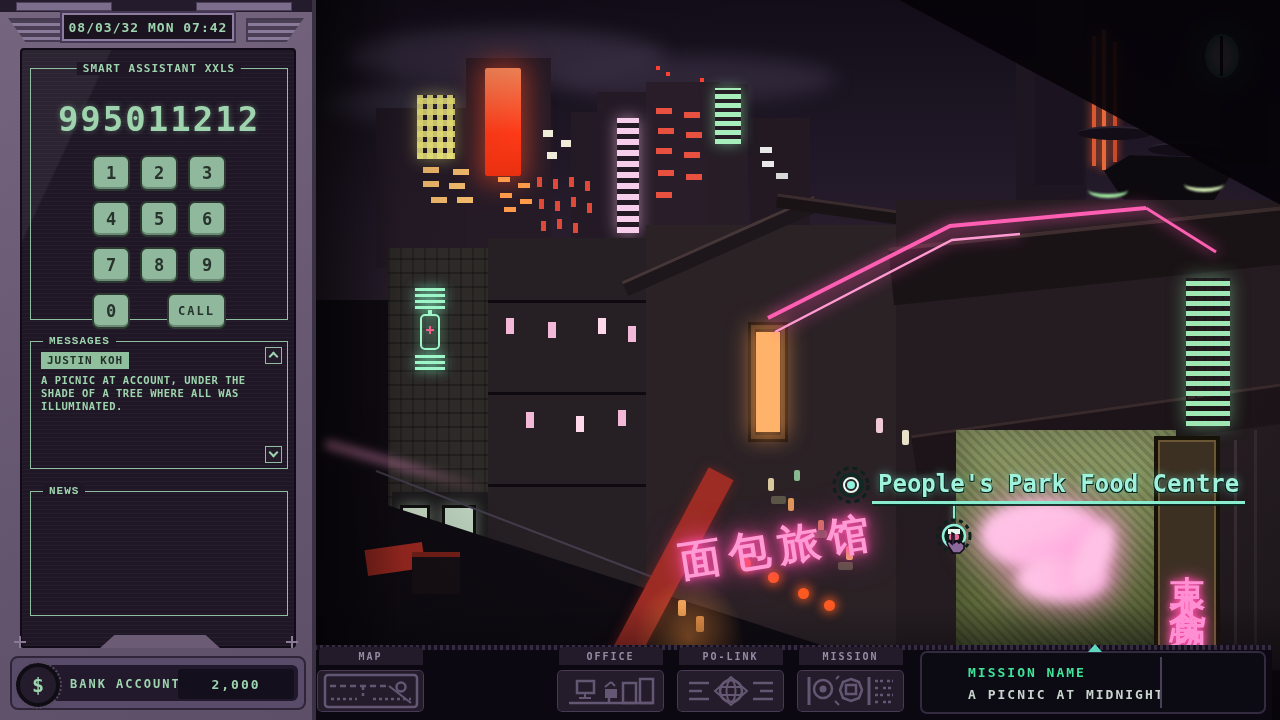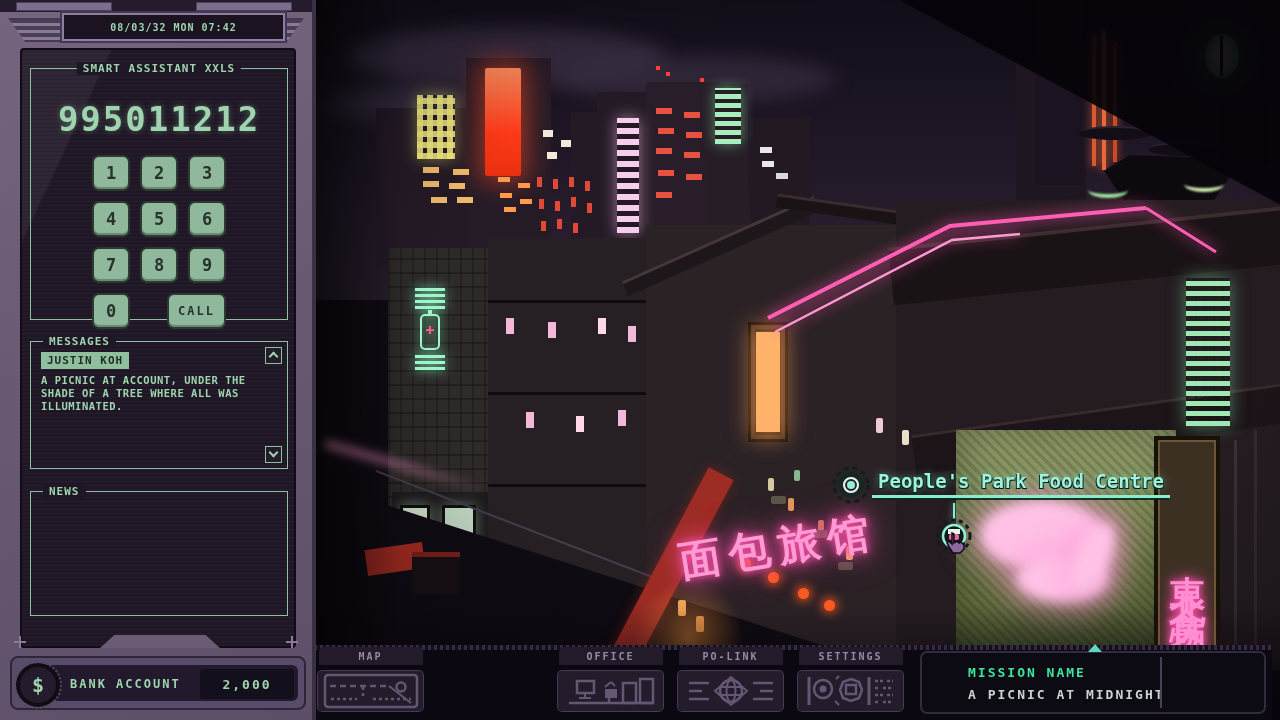--- a/index.html
+++ b/index.html
@@ -12,37 +12,37 @@
          background:linear-gradient(160deg,#75657f 0%,#6b5b75 40%,#5d4f68 100%);
          border-right:4px solid #3a3044;z-index:30;}
   .phone:before{content:"";position:absolute;inset:0 0 auto 0;height:12px;background:#241c2c;}
   .trim-notch{position:absolute;top:2px;height:9px;background:#7d6d8d;border:1px solid #4a3e58;}
   .trim-notch.a{left:16px;width:96px;} .trim-notch.b{left:196px;width:96px;}
   .wing{position:absolute;top:18px;width:58px;height:24px;
         background:repeating-linear-gradient(0deg,#8a7a9a 0 3px,#4a3e55 3px 7px);
         border:2px solid #453a52;}
   .wing.l{left:8px;clip-path:polygon(0 0,100% 0,100% 100%,30% 100%);}
   .wing.r{right:8px;clip-path:polygon(0 0,100% 0,70% 100%,0 100%);}
-  .date-display{position:absolute;left:62px;top:13px;width:223px;height:28px;
+  .date-display{position:absolute;left:62px;top:13px;width:172px;height:28px;
         background:#1b1320;border:2px solid #8d7da0;outline:2px solid #433853;
         display:flex;align-items:center;justify-content:center;
-        color:#9ed4ae;font-size:10px;font-weight:bold;letter-spacing:1px;}
+        color:#9ed4ae;font-size:13px;font-weight:bold;letter-spacing:1px;}
   .screen{position:absolute;left:20px;top:48px;width:276px;height:600px;border-radius:4px;
         background:
           linear-gradient(115deg,rgba(255,255,255,.055) 0 16%,rgba(255,255,255,0) 16.5%),
           repeating-linear-gradient(0deg,rgba(255,255,255,.03) 0 1px,rgba(0,0,0,0) 1px 4px),
           #1f1725;
         border:2px solid #100b16;}
   .screen-notch{position:absolute;left:78px;bottom:-2px;width:120px;height:13px;background:#6b5b75;
         clip-path:polygon(12% 100%,88% 100%,100% 0,0 0);transform:scaleY(-1);}
   .panel{position:absolute;left:8px;width:258px;border:1px solid #8fbf9f;}
   .panel .legend{position:absolute;top:-7px;background:#1f1725;padding:0 6px;
         color:#9ed4ae;font-size:11px;font-weight:bold;letter-spacing:1px;white-space:nowrap;}
   .panel .legend.center{left:50%;transform:translateX(-50%);}
-  .panel .legend.left{left:12px;}
+  .panel .legend.left{left:12px;font-family:Liberation Mono, monospace;}
   .dial{top:18px;height:252px;}
   .dial-number{margin-top:30px;text-align:center;color:#9ed4ae;
         font-size:34px;letter-spacing:2px;font-weight:bold;text-shadow:0 0 6px rgba(158,212,174,.4);}
   .keypad{display:grid;grid-template-columns:38px 38px 38px;grid-auto-rows:36px;
         gap:10px;justify-content:center;margin-top:16px;}
   .key{border:2px solid #2c3a31;border-radius:7px;background:#8fb89c;color:#27332c;
         font-family:"DejaVu Sans Mono",monospace;font-size:17px;font-weight:bold;
         display:flex;align-items:center;justify-content:center;padding:0;cursor:pointer;
         box-shadow:inset 0 -2px 0 rgba(0,0,0,.25);}
   .key.call{grid-column:2 / span 2;font-size:12px;letter-spacing:2px;margin-left:27px;}
@@ -60,21 +60,21 @@
   .news{top:441px;height:125px;}
   .bank{position:absolute;left:10px;top:656px;width:296px;height:54px;border-radius:8px;
         background:#594c6a;border:2px solid #2e2638;display:flex;align-items:center;}
   .bank-slot{position:absolute;left:14px;top:7px;right:6px;bottom:7px;background:#221a2c;border-radius:6px;}
   .coin{position:absolute;left:4px;top:5px;width:44px;height:44px;border-radius:50%;
         background:#241c2c;border:4px solid #0f0c14;outline:2px dotted #55485f;
         display:flex;align-items:center;justify-content:center;
         color:#9ed4ae;font-size:20px;font-weight:bold;z-index:2;}
   .bank-label{position:absolute;left:58px;top:19px;color:#9ed4ae;font-size:12px;
         font-weight:bold;letter-spacing:2px;z-index:2;}
-  .bank-value{position:absolute;right:10px;top:11px;width:94px;height:30px;background:#140f1c;
+  .bank-value{position:absolute;right:10px;top:11px;width:116px;height:30px;background:#140f1c;
         border-radius:3px;display:flex;align-items:center;justify-content:center;
         color:#9ed4ae;font-size:13px;font-weight:bold;letter-spacing:2px;z-index:2;}
   .screw{position:absolute;width:12px;height:12px;
         background:linear-gradient(#8a7a96,#8a7a96) center/12px 2px no-repeat,
                    linear-gradient(#8a7a96,#8a7a96) center/2px 12px no-repeat;}
   .screw.l{left:14px;top:636px;} .screw.r{right:14px;top:636px;}
 
   
   .scene{position:absolute;left:316px;top:0;width:964px;height:720px;overflow:hidden;
          background:linear-gradient(180deg,#120d18 0%,#261c2c 30%,#2a1f2c 45%,#1a1220 70%,#0d0912 100%);}
@@ -83,21 +83,21 @@
   .bldg{background:#241a26;}
   .wg{background-image:repeating-linear-gradient(0deg,var(--c) 0 6px,transparent 6px 11px),
                       repeating-linear-gradient(90deg,var(--c) 0 6px,transparent 6px 10px);
       background-blend-mode:overlay;opacity:.95;}
   .dash{position:absolute;filter:blur(.3px);}
   .glow-red{box-shadow:0 0 26px 6px rgba(255,74,34,.55);}
   .lantern{position:absolute;width:11px;height:11px;border-radius:50%;background:#ff5a22;
       box-shadow:0 0 10px 3px rgba(255,90,34,.7);}
   .dot{position:absolute;border-radius:2px;filter:blur(.4px);}
   .loc-label{position:absolute;left:556px;top:470px;z-index:12;color:#9ff2dc;
-      font-size:19px;font-weight:bold;letter-spacing:0px;white-space:nowrap;
+      font-size:24px;font-weight:bold;letter-spacing:0px;white-space:nowrap;
       text-shadow:1px 1px 0 #07231c,-1px 1px 0 #07231c,0 0 8px rgba(120,255,220,.55);
       border-bottom:3px solid #8aeccf;padding:0 6px 3px 6px;box-shadow:0 3px 0 -1px rgba(10,40,32,.9);}
   .target{position:absolute;left:516px;top:466px;width:38px;height:38px;z-index:12;}
   .marker{position:absolute;left:620px;top:518px;width:36px;height:36px;z-index:12;}
   .connector{position:absolute;left:637px;top:503px;width:2px;height:18px;background:#8aeccf;z-index:11;
       box-shadow:0 0 6px rgba(120,255,220,.6);}
   .cursor-hand{position:absolute;left:629px;top:531px;z-index:13;}
   .vsign{position:absolute;left:838px;top:436px;width:66px;height:284px;z-index:6;
       background:#3c3023;border:4px solid #171208;box-shadow:inset 0 0 0 2px #6b5636;
       display:flex;align-items:center;justify-content:center;}
@@ -385,21 +385,21 @@
           <path d="M6 10 h20 M6 18 h13 M6 26 h20" stroke="#6f6280" stroke-width="2.5"></path>
           <path d="M90 10 h-20 M90 18 h-13 M90 26 h-20" stroke="#6f6280" stroke-width="2.5"></path>
           <path d="M32 18 L48 4 L64 18 L48 32 Z" fill="none" stroke="#6f6280" stroke-width="2"></path>
           <circle cx="48" cy="18" r="11" fill="none" stroke="#6f6280" stroke-width="2.5"></circle>
           <ellipse cx="48" cy="18" rx="4.5" ry="11" fill="none" stroke="#6f6280" stroke-width="2"></ellipse>
           <path d="M38 14 h20 M38 22 h20" stroke="#6f6280" stroke-width="2"></path>
         </svg>
       </div>
     </div>
     <div class="tab" style="left:486px;">
-      <div class="tab-label">SETTINGS</div>
+      <div class="tab-label">MISSION</div>
       <div class="tab-box">
         <svg width="96" height="36" viewBox="0 0 96 36">
           <path d="M6 4 v28" stroke="#6f6280" stroke-width="3"></path>
           <circle cx="20" cy="16" r="9" fill="none" stroke="#6f6280" stroke-width="2.5"></circle>
           <circle cx="20" cy="16" r="3.5" fill="#6f6280"></circle>
           <path d="M32 28 l4 4 M33 6 l3 -3" stroke="#6f6280" stroke-width="2"></path>
           <path d="M48 6 l8 3 l3 8 l-3 8 l-8 3 l-8 -3 l-3 -8 l3 -8 Z" fill="none" stroke="#6f6280" stroke-width="2.5"></path>
           <rect x="43" y="12" width="10" height="9" fill="none" stroke="#6f6280" stroke-width="2.5"></rect>
           <path d="M66 4 v28" stroke="#6f6280" stroke-width="3"></path>
           <path d="M72 8 h8 M84 8 h6 M72 15 h5 M80 15 h10 M72 22 h8 M84 22 h6 M72 29 h5 M80 29 h10" stroke="#6f6280" stroke-width="2.5" stroke-dasharray="3 2"></path>

